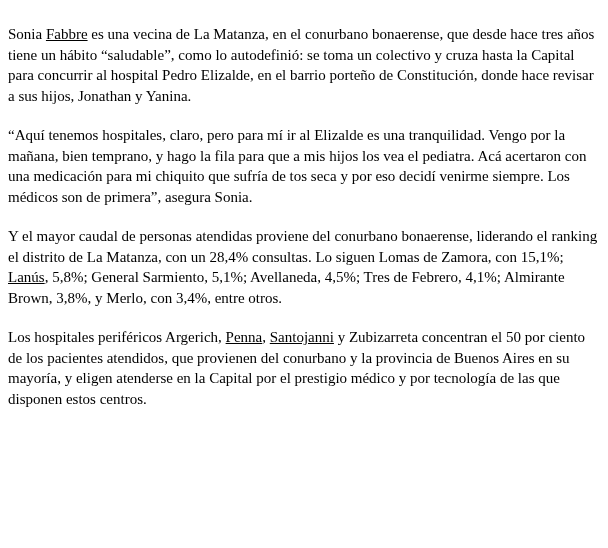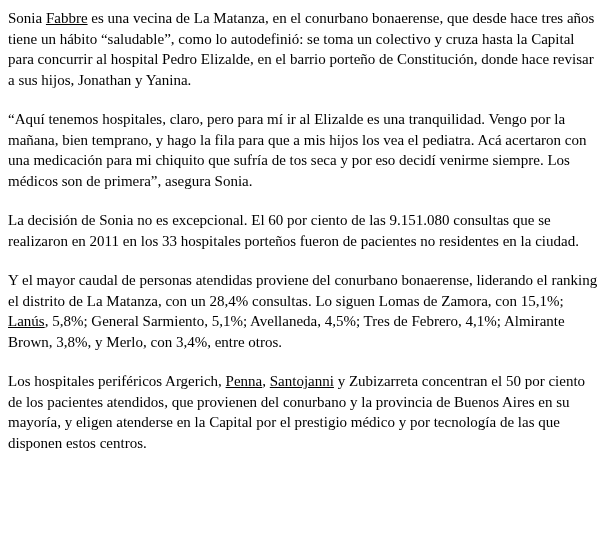--- a/index.html
+++ b/index.html
@@ -8,21 +8,21 @@
     background: #ffffff;
   }
   body {
     width: 608px;
     height: 548px;
     font-family: "Liberation Serif", serif;
     color: #000000;
     overflow: hidden;
   }
   .article {
-    padding: 8px 10px 0 8px;
+    padding: 24px 10px 0 8px;
     box-sizing: border-box;
     width: 608px;
   }
   .para {
     font-size: 15px;
     line-height: 20.5px;
     margin: 0 0 19px 0;
     text-align: left;
     color: #000000;
   }
@@ -32,16 +32,15 @@
   .u {
     text-decoration: underline;
   }
 </style>
 </head>
 <body>
 
 <div class="article">
   <p class="para"><span>Sonia </span><span class="u">Fabbre</span><span> es una vecina de La Matanza, en el conurbano bonaerense, que desde hace tres años tiene un hábito “saludable”, como lo autodefinió: se toma un colectivo y cruza hasta la Capital para concurrir al hospital Pedro Elizalde, en el barrio porteño de Constitución, donde hace revisar a sus hijos, Jonathan y Yanina.</span></p>
   <p class="para"><span>“Aquí tenemos hospitales, claro, pero para mí ir al Elizalde es una tranquilidad. Vengo por la mañana, bien temprano, y hago la fila para que a mis hijos los vea el pediatra. Acá acertaron con una medicación para mi chiquito que sufría de tos seca y por eso decidí venirme siempre. Los médicos son de primera”, asegura Sonia.</span></p>
-  <p class="para"><span>La decisión de Sonia no es excepcional. El 60 por ciento de las 9.151.080 consultas que se realizaron en 2011 en los 33 hospitales porteños fueron de pacientes no residentes en la ciudad.</span></p>
   <p class="para"><span>Y el mayor caudal de personas atendidas proviene del conurbano bonaerense, liderando el ranking el distrito de La Matanza, con un 28,4% consultas. Lo siguen Lomas de Zamora, con 15,1%; </span><span class="u">Lanús</span><span>, 5,8%; General Sarmiento, 5,1%; Avellaneda, 4,5%; Tres de Febrero, 4,1%; Almirante Brown, 3,8%, y Merlo, con 3,4%, entre otros.</span></p>
   <p class="para"><span>Los hospitales periféricos Argerich, </span><span class="u">Penna</span><span>, </span><span class="u">Santojanni</span><span> y Zubizarreta concentran el 50 por ciento de los pacientes atendidos, que provienen del conurbano y la provincia de Buenos Aires en su mayoría, y eligen atenderse en la Capital por el prestigio médico y por tecnología de las que disponen estos centros.</span></p>
 </div>
 
 </body></html>

